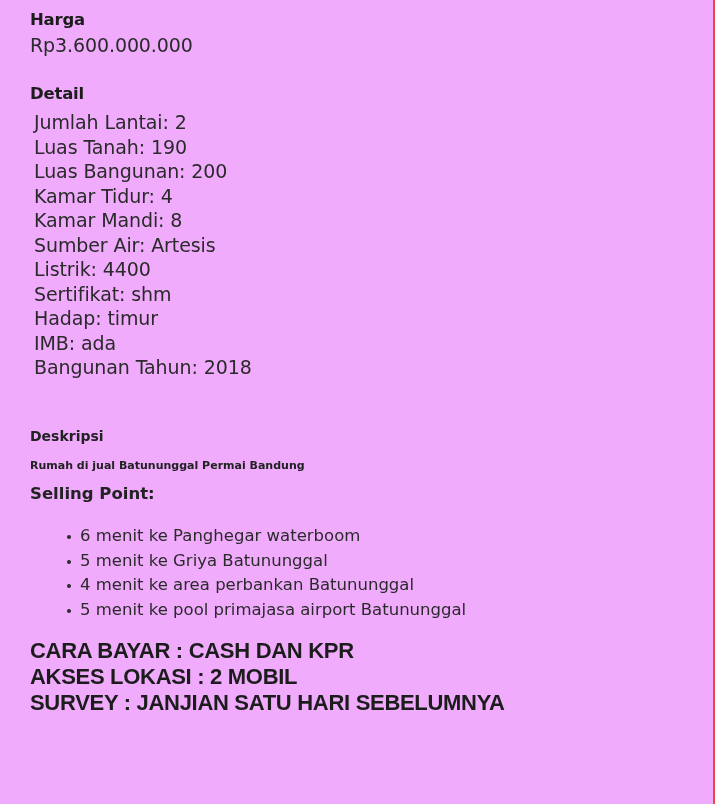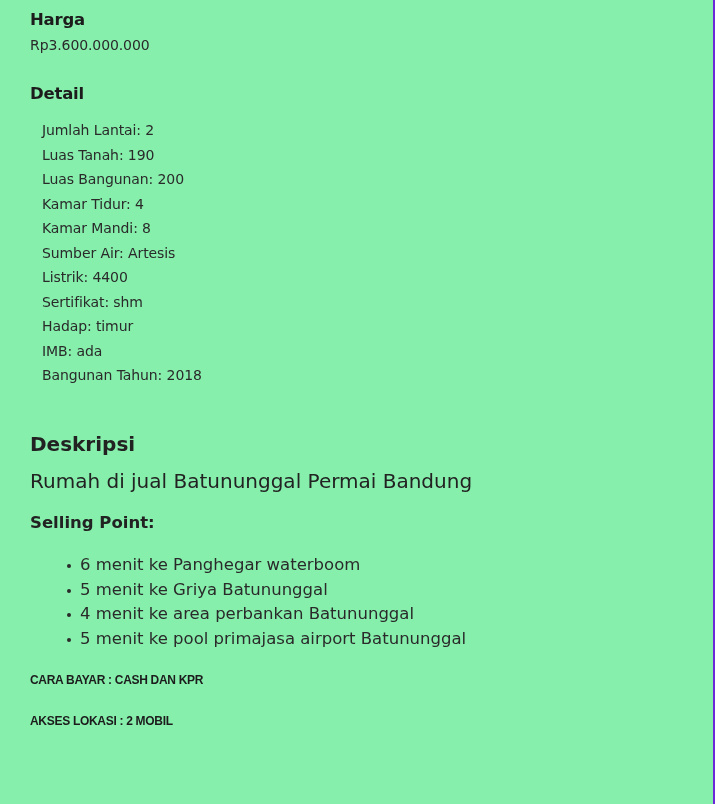--- a/index.html
+++ b/index.html
@@ -13,61 +13,61 @@
       overflow: hidden;
       position: relative;
       font-family: "DejaVu Sans", sans-serif;
       color: #222222;
     }
     .page {
       position: absolute;
       left: 0; top: 0;
       width: 713px;
       height: 804px;
-      background: #86efac;
-      border-right: 2px solid #6d28d9;
+      background: #f0abfc;
+      border-right: 2px solid #ef4444;
     }
     .content {
       position: absolute;
       left: 30px;
       top: 8px;
       width: 660px;
     }
     .label {
       font-size: 16.5px;
       font-weight: bold;
       line-height: 24.5px;
       color: #1c1c1c;
       letter-spacing: -0.2px;
     }
     .value {
-      font-size: 14px;
+      font-size: 19px;
       line-height: 24.5px;
       color: #2a2a2a;
       letter-spacing: -0.1px;
     }
     .gap { height: 24.5px; }
-    .detail-list { margin: 12px; padding: 0; }
+    .detail-list { margin: 4px; padding: 0; }
     .desc-head {
-      font-size: 20px;
+      font-size: 14px;
       font-weight: bold;
       line-height: 24px;
-      margin-top: 8px;
+      margin-top: 16px;
     }
     .desc-title {
-      font-size: 20px;
-      font-weight: normal;
+      font-size: 11px;
+      font-weight: bold;
       line-height: 24px;
-      margin-top: 13px;
+      margin-top: 6px;
     }
     .selling-head {
       font-size: 16.5px;
       font-weight: bold;
       line-height: 24px;
-      margin-top: 18px;
+      margin-top: 4px;
     }
     ul.points {
       margin: 18px 0 0 0;
       padding: 0 0 0 37px;
       list-style: none;
     }
     ul.points li {
       font-size: 16.5px;
       line-height: 24.5px;
       color: #2a2a2a;
@@ -79,28 +79,28 @@
       position: absolute;
       left: 0;
       top: 11px;
       width: 4px;
       height: 4px;
       border-radius: 50%;
       background: #2a2a2a;
     }
     .info {
       font-family: "Liberation Sans", sans-serif;
-      font-size: 12px;
+      font-size: 22px;
       font-weight: bold;
       line-height: 24px;
       color: #1c1c1c;
       letter-spacing: -0.3px;
     }
     .info.first { margin-top: 17px; }
-    .info.next { margin-top: 17px; }
+    .info.next { margin-top: 2px; }
   </style>
 </head>
 <body>
 
 <div class="page">
   <div class="content">
 
     <div>
       <div class="label">Harga</div>
       <div class="value">Rp3.600.000.000</div>
@@ -132,16 +132,17 @@
       <div class="desc-title">Rumah di jual Batununggal Permai Bandung</div>
       <div class="selling-head">Selling Point:</div>
       <ul class="points">
         <li>6 menit ke Panghegar waterboom</li>
         <li>5 menit ke Griya Batununggal</li>
         <li>4 menit ke area perbankan Batununggal</li>
         <li>5 menit ke pool primajasa airport Batununggal</li>
       </ul>
       <div class="info first">CARA BAYAR : CASH DAN KPR</div>
       <div class="info next">AKSES LOKASI : 2 MOBIL</div>
+      <div class="info next">SURVEY : JANJIAN SATU HARI SEBELUMNYA</div>
     </div>
 
   </div>
 </div>
 
 </body></html>

